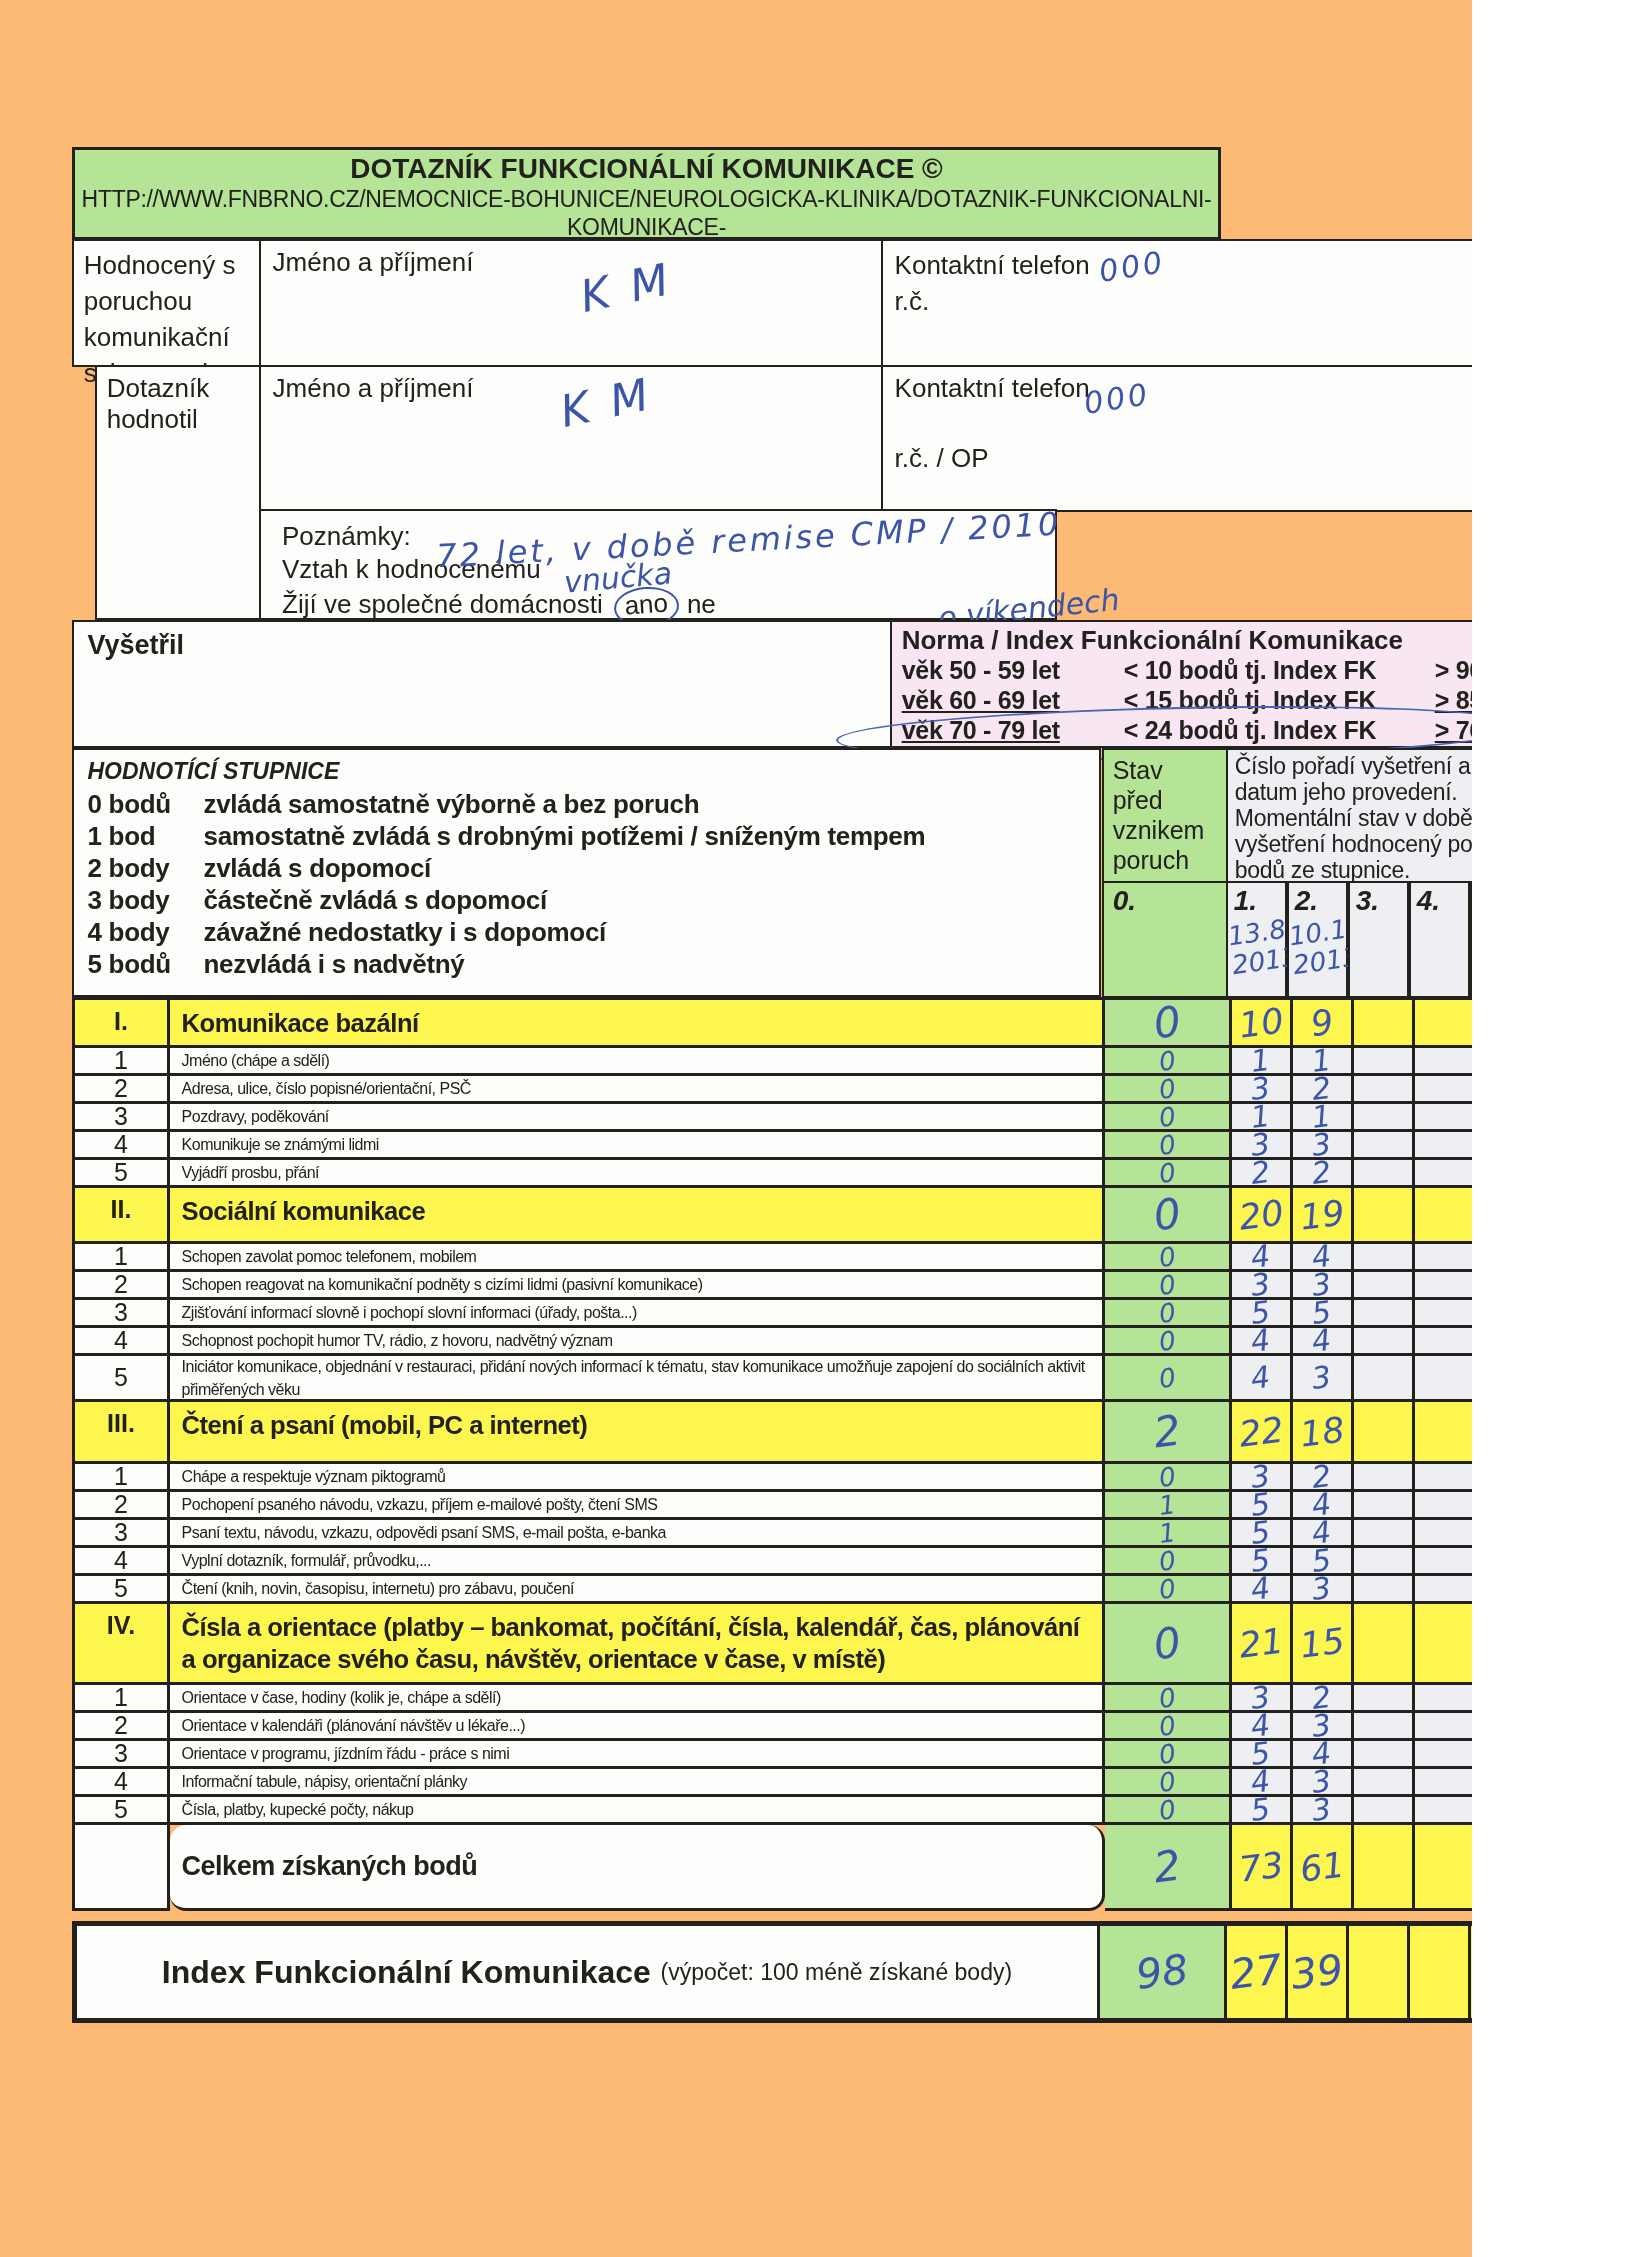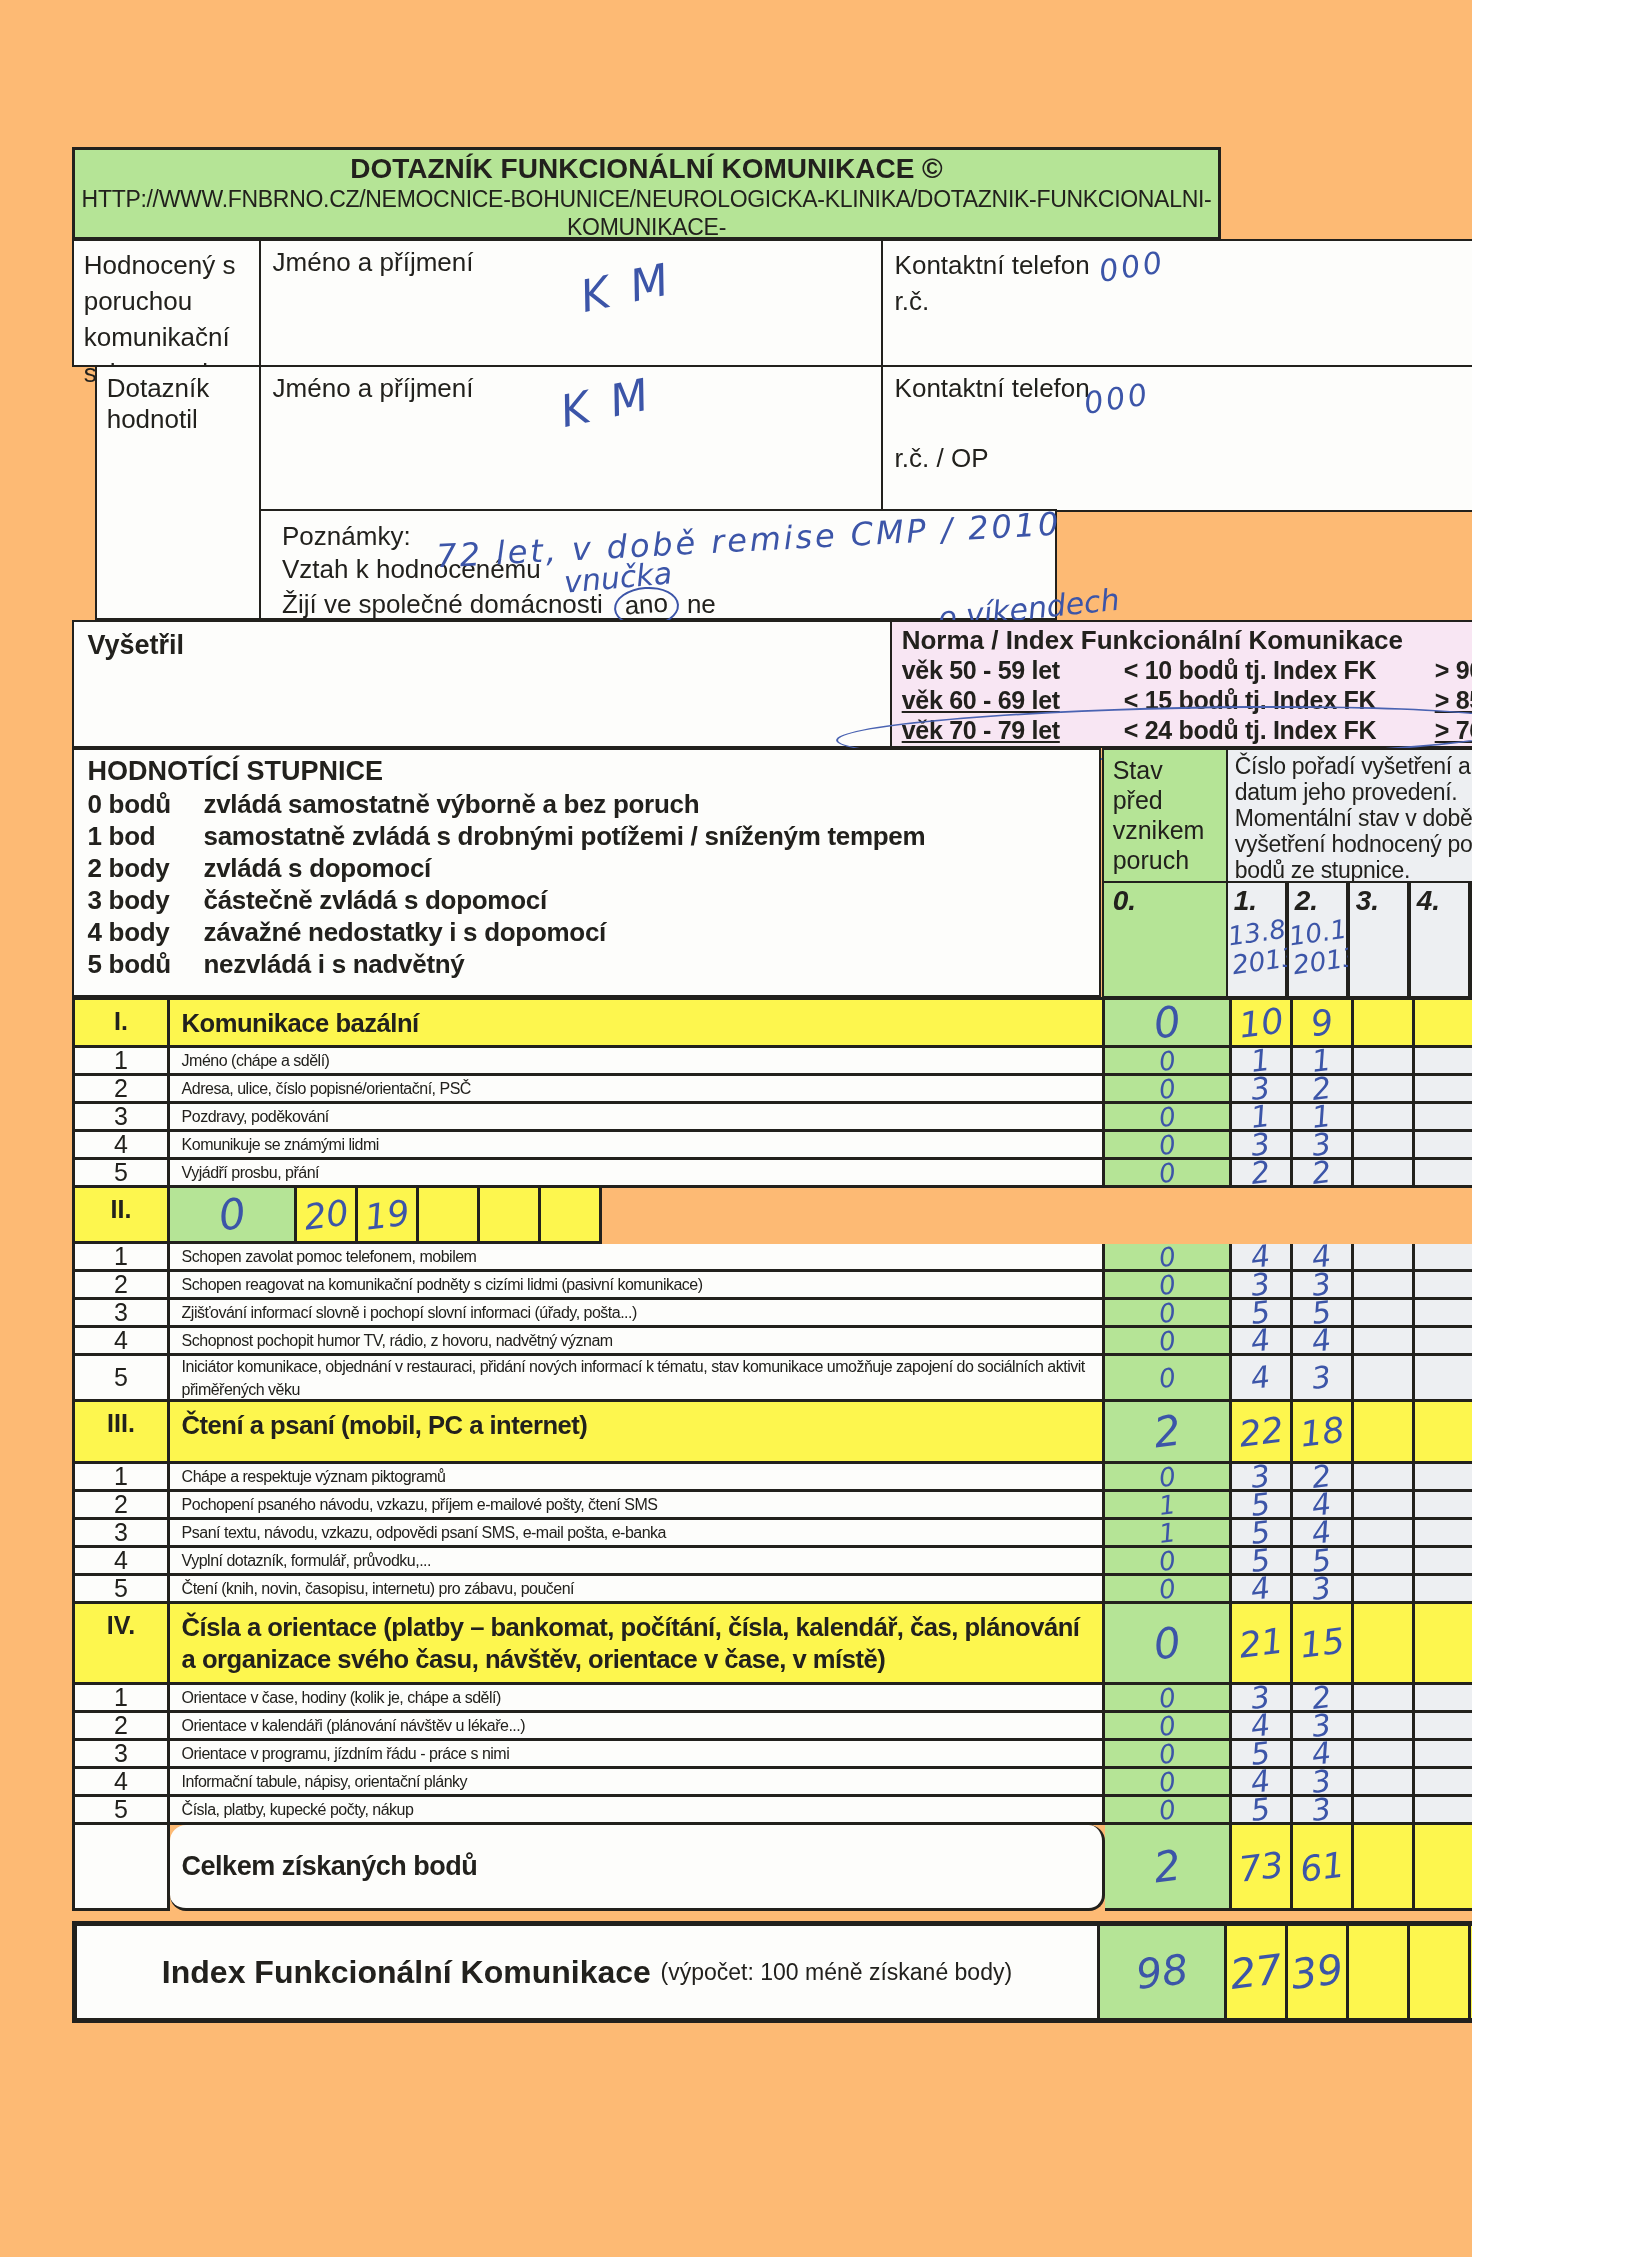--- a/index.html
+++ b/index.html
@@ -39,21 +39,21 @@
     border:2.9px solid var(--ink);padding:2.9px 9.7px;position:absolute;box-sizing:border-box;}
   .n-title{font-weight:bold;font-size:26px;line-height:30px;}
   .n-row{display:flex;font-weight:bold;font-size:25px;line-height:30px;letter-spacing:-0.3px;}
   .n-age{width:222px;flex:none;} .n-cond{width:311px;flex:none;}
   .u{text-decoration:underline;}
   #norma-circle{position:absolute;left:-56px;top:85px;width:689px;height:48px;
     border:2.9px solid #4a63b2;border-radius:50%;transform:rotate(-1.2deg);}
 
   
   #scale{left:72px;top:748px;width:1029px;height:249px;padding:4.8px 13.5px;}
-  .sc-title{font-weight:bold;font-size:27px;line-height:33px;}
+  .sc-title{font-weight:bold;font-size:23px;line-height:33px;font-style:italic;}
   .sc-item{display:flex;font-weight:bold;font-size:26px;line-height:32px;letter-spacing:-0.3px;}
   .sc-pts{width:116px;flex:none;}
   #s-stav{left:1102px;top:748px;width:127px;height:135px;background:var(--green);
     border:2.9px solid var(--ink);padding:4.8px 8.7px;font-size:25px;line-height:30px;position:absolute;box-sizing:border-box;}
   #s-zero{left:1102px;top:881px;width:127px;height:117px;background:var(--green);
     border:2.9px solid var(--ink);padding:1.9px 8.7px;position:absolute;box-sizing:border-box;}
   #s-exams{left:1226px;top:748px;width:307px;height:135px;background:var(--gray);
     border:2.9px solid var(--ink);padding:2.9px 6.8px;font-size:23px;line-height:26px;
     letter-spacing:-0.3px;position:absolute;box-sizing:border-box;}
   #s-examcols{left:1226px;top:881px;width:307px;height:117px;display:flex;position:absolute;box-sizing:border-box;}
@@ -326,20 +326,21 @@
         </div>
         <div class="mc cv">
           <span class="hw hw-val">2</span>
         </div>
         <div class="mc cv"></div>
         <div class="mc cv"></div>
         <div class="mc cv"></div>
       </div>
       <div class="mrow sec" style="height: 56px;">
         <div class="mc num">II.</div>
+        <div class="mc desc">Sociální komunikace</div>
         <div class="mc c0">
           <span class="hw hw-seczero">0</span>
         </div>
         <div class="mc cv">
           <span class="hw hw-secval">20</span>
         </div>
         <div class="mc cv">
           <span class="hw hw-secval">19</span>
         </div>
         <div class="mc cv"></div>

